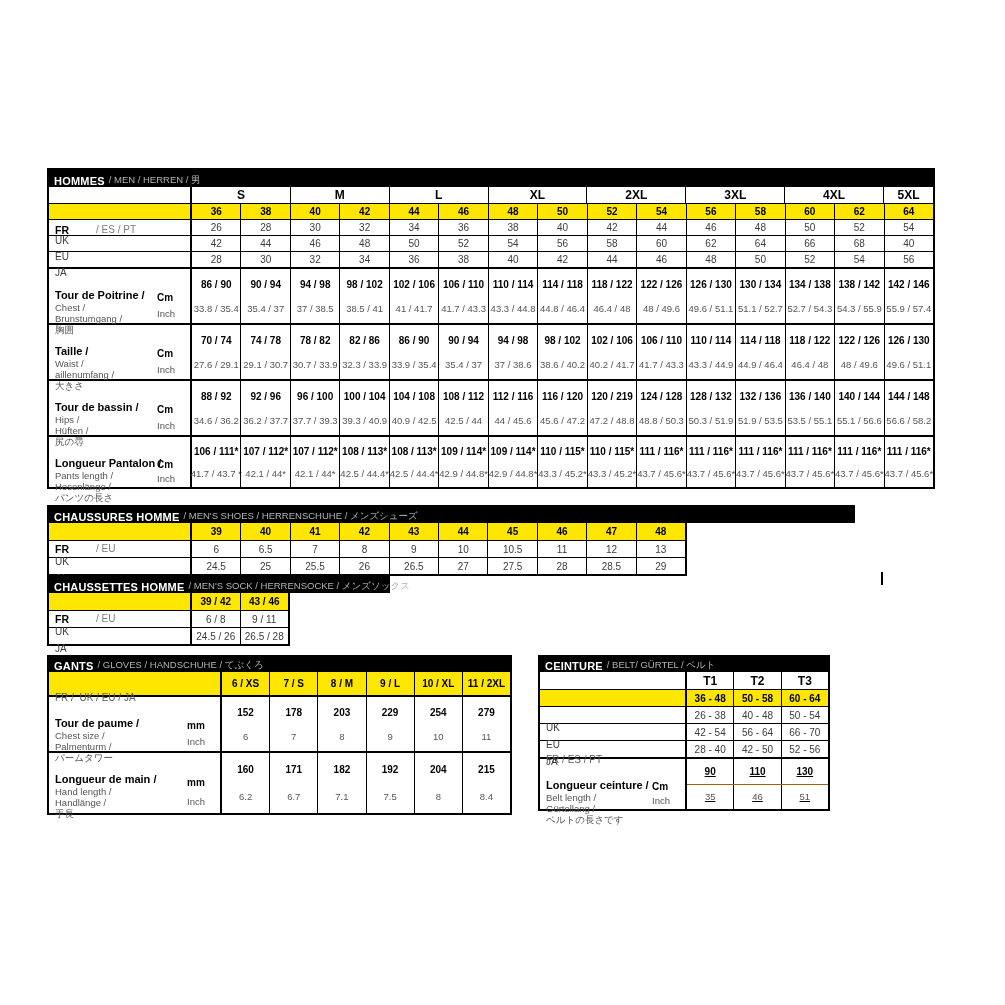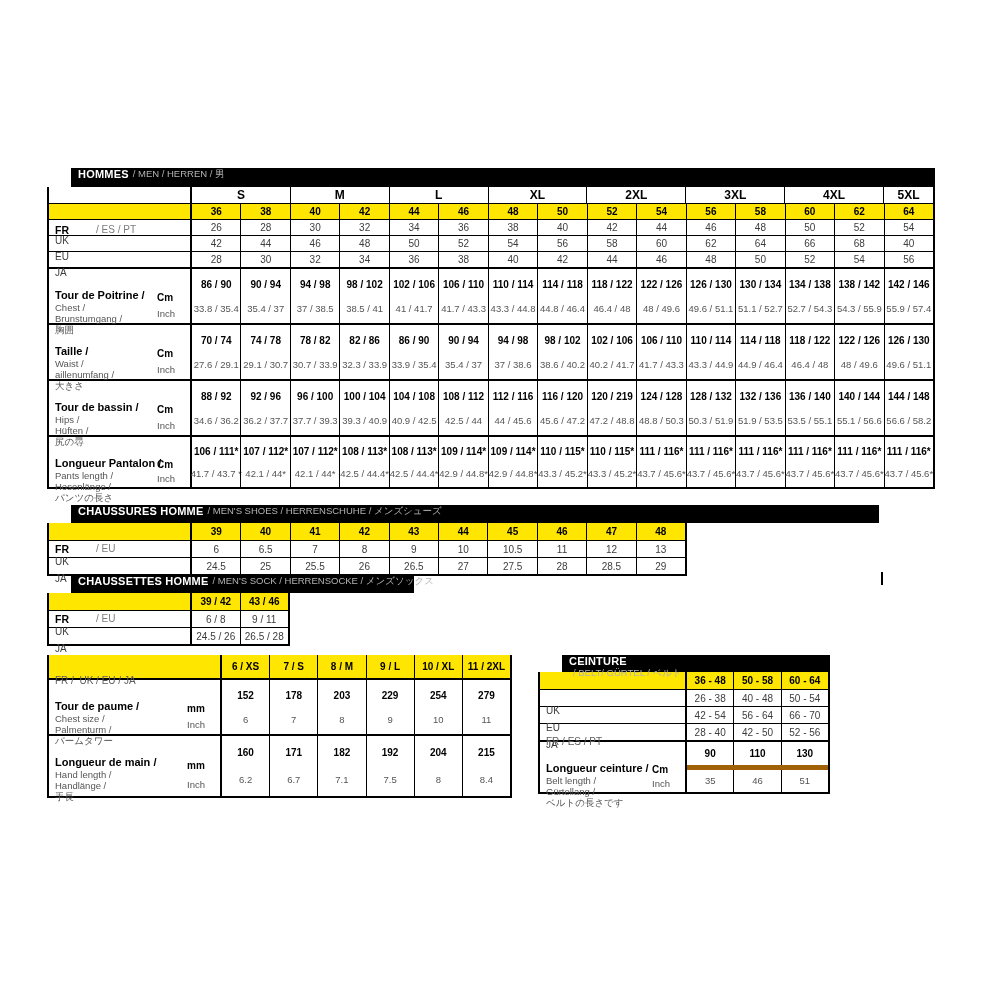--- a/index.html
+++ b/index.html
@@ -3,21 +3,21 @@
 <meta charset="utf-8">
 <style>
   html,body{margin:0;padding:0;}
   body{
     width:1005px;height:1005px;position:relative;background:#ffffff;
     font-family:"Liberation Sans", sans-serif;color:#000;
     -webkit-font-smoothing:antialiased;
   }
   .tbl{position:absolute;}
   
-  .hdrbar{background:#000;display:flex;align-items:flex-start;padding:0 0 0 7px;box-sizing:border-box;height:18px;white-space:pre;margin-left:24px;}
+  .hdrbar{background:#000;display:flex;align-items:flex-end;padding:0 0 0 7px;box-sizing:border-box;height:18px;white-space:pre;}
   .hdrbar .ht{color:#fff;font-weight:bold;font-size:11px;letter-spacing:.2px;}
   .hdrbar .hr{color:#b3b3b3;font-size:9.5px;margin-left:4px;}
   
   .grid{border:2px solid #000;border-top:none;background:#fff;box-sizing:border-box;}
   .r{display:flex;box-sizing:border-box;}
   .r + .r{border-top:1px solid #000;}
   .r.measure{border-top:2px solid #000;}
   .lab{box-sizing:border-box;padding:20px 3px 2px 6px;display:flex;min-width:0;gap:24px;}
   .simple .lab{align-items:center;font-size:10px;color:#3c3c3c;}
   .cells{display:flex;flex:1;border-left:2px solid #000;min-width:0;}
@@ -52,25 +52,25 @@
   .men .hdrbar{height:19px;}
   .shoes{left:47px;top:505px;}
   .shoes .hdrbar{width:808px;}
   .shoes .grid{width:640px;}
   .socks{left:47px;top:575px;}
   .socks .hdrbar{width:343px;}
   .socks .grid{width:243px;}
   .gloves{left:47px;top:655px;width:465px;}
   .gloves .hdrbar{height:17px;}
   .belt{left:538px;top:655px;width:292px;}
-  .belt .hdrbar{height:17px;flex-direction:column;}
+  .belt .hdrbar{height:17px;}
   
   .beltvals{flex:1;display:flex;flex-direction:column;border-left:2px solid #000;min-width:0;}
-  .beltvals .cells{border-left:none;flex:1;}
-  .beltvals .cells.botline{border-top:5px solid #a16207;}
+  .beltvals .cells{border-left:none;flex:1;text-decoration:underline;}
+  .beltvals .cells.botline{border-top:1px solid #a16207;}
   .topvals .c{font-weight:bold;color:#000;}
   .botvals .c{color:#555;font-size:9.5px;}
   .stray{position:absolute;left:881px;top:572px;width:2px;height:13px;background:#000;}
 </style>
 </head>
 <body>
 
 <div class="tbl men">
   <div class="hdrbar">
     <span class="ht">HOMMES</span>
@@ -569,20 +569,24 @@
       <div class="cells">
           <div class="c">24.5 / 26</div>
           <div class="c">26.5 / 28</div>
         </div>
     </div>
   </div>
 </div>
 <div class="stray"></div>
 
 <div class="tbl gloves">
+  <div class="hdrbar">
+    <span class="ht">GANTS</span>
+    <span class="hr">/ GLOVES / HANDSCHUHE / てぶくろ</span>
+  </div>
   <div class="grid">
     <div class="r h-s yellow">
       <div class="lab">
         <span class="frr" style="margin-left:0;color:#5d5d5d;">FR /  UK / EU / JA</span>
       </div>
       <div class="cells">
           <div class="c">6 / XS</div>
           <div class="c">7 / S</div>
           <div class="c">8 / M</div>
           <div class="c">9 / L</div>
@@ -674,20 +678,28 @@
     </div>
   </div>
 </div>
 
 <div class="tbl belt">
   <div class="hdrbar">
     <span class="ht">CEINTURE</span>
     <span class="hr">/ BELT/ GÜRTEL / ベルト</span>
   </div>
   <div class="grid">
+    <div class="r h-s groups">
+      <div class="lab"></div>
+      <div class="cells" style="border-left-width:2px;">
+          <div class="c">T1</div>
+          <div class="c">T2</div>
+          <div class="c">T3</div>
+        </div>
+    </div>
     <div class="r h-s yellow">
       <div class="lab">
         <span class="frr" style="margin-left:0;color:#5d5d5d;margin-top:44px;">FR / ES / PT</span>
       </div>
       <div class="cells">
           <div class="c">36 - 48</div>
           <div class="c">50 - 58</div>
           <div class="c">60 - 64</div>
         </div>
     </div>

